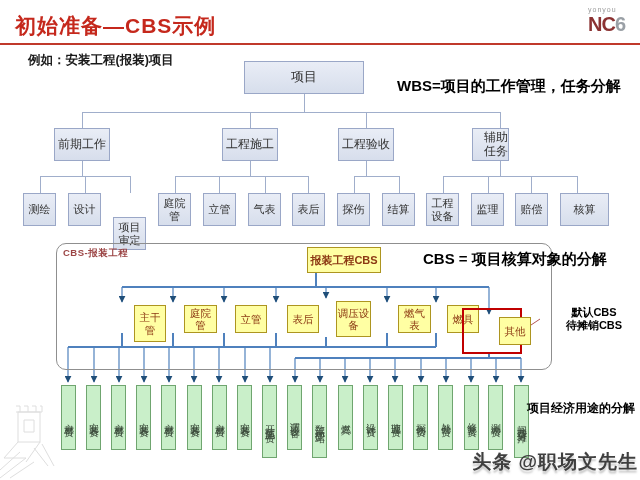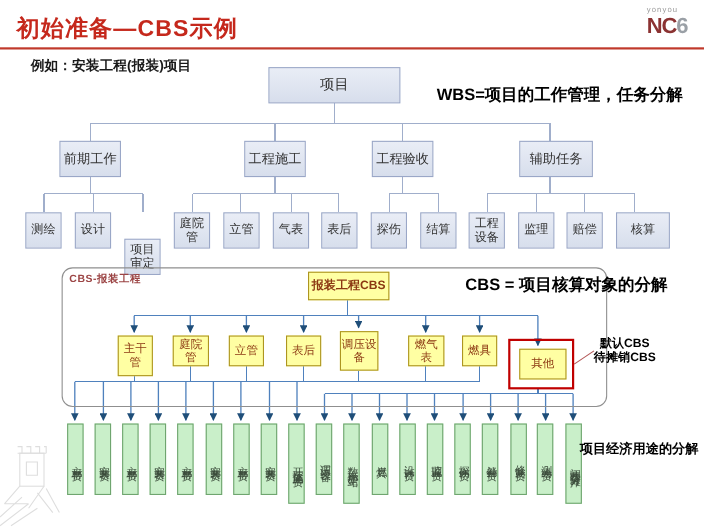--- a/index.html
+++ b/index.html
@@ -19,27 +19,27 @@
   .cbs-note{left:423px;top:250px;font-size:15px;font-weight:bold;color:#000;text-align:center;}
   
   .tbox{display:flex;align-items:center;justify-content:center;text-align:center;
         background:linear-gradient(#e9edf6,#d7deec);border:1px solid #9aa7c7;
         color:#333;font-size:11px;line-height:1.15;box-sizing:border-box;}
   .root{font-size:13px;}
   .lvl2{font-size:12px;}
   
   .ybox{display:flex;align-items:center;justify-content:center;text-align:center;
         background:#ffffa3;border:1px solid #ad9520;color:#8c3913;
-        font-size:10.5px;line-height:1.15;box-sizing:border-box;}
+        font-size:10.5px;line-height:1.15;box-sizing:border-box;margin-left:27px;}
   .yroot{font-weight:bold;font-size:11px;}
   .redbox{border:2px solid #c00000;background:transparent;box-sizing:border-box;}
   .cbs-frame{left:56px;top:243px;width:496px;height:127px;border:1.4px solid #8f8f8f;
              border-radius:10px;box-sizing:border-box;}
   .cbs-frame-label{left:63px;top:247px;font-size:9.5px;font-weight:bold;color:#9c4545;letter-spacing:.5px;}
-  .hl-note{left:530px;top:306px;width:76px;text-align:center;font-size:11px;font-weight:bold;
+  .hl-note{left:556px;top:306px;width:76px;text-align:center;font-size:11px;font-weight:bold;
            color:#000;line-height:1.2;}
   
   .gbox{display:flex;align-items:center;justify-content:center;
         background:#c9efc9;border:1px solid #6fa56f;color:#3a4a3a;
         font-size:10px;line-height:1;box-sizing:border-box;
         writing-mode:vertical-rl;letter-spacing:2px;text-align:center;}
   .el-note{left:524px;top:401px;width:114px;text-align:center;font-size:12px;
            font-weight:bold;color:#000;line-height:1.2;}
   .watermark{right:2px;bottom:5px;font-size:19px;font-weight:bold;color:#3f3f3f;
              letter-spacing:1px;text-shadow:0 3px 2px rgba(150,150,150,.55);}
@@ -114,21 +114,21 @@
   </div>
   <div class="abs rule"></div>
   <div class="abs subtitle">例如：安装工程(报装)项目</div>
 
   <div class="abs wbs-note">WBS=项目的工作管理，任务分解</div>
   <div class="abs tbox lvl2" style="left:54px;top:128px;width:56px;height:33px;">前期工作</div>
 
   <div class="abs tbox root" style="left:244px;top:61px;width:120px;height:33px;">项目</div>
   <div class="abs tbox lvl2" style="left:222px;top:128px;width:56px;height:33px;">工程施工</div>
   <div class="abs tbox lvl2" style="left:338px;top:128px;width:56px;height:33px;">工程验收</div>
-  <div class="abs tbox lvl2" style="left:472px;top:128px;width:67px;height:33px;text-align:right;">辅助任务</div>
+  <div class="abs tbox lvl2" style="left:472px;top:128px;width:37px;height:33px;text-align:right;">辅助任务</div>
 
   <div class="abs tbox" style="left:23px;top:193px;width:33px;height:33px;">测绘</div>
   <div class="abs tbox" style="left:68px;top:193px;width:33px;height:33px;">设计</div>
   <div class="abs tbox" style="left:113px;top:193px;width:33px;height:33px;margin-top:24px;">项目审定</div>
   <div class="abs tbox" style="left:158px;top:193px;width:33px;height:33px;">庭院管</div>
   <div class="abs tbox" style="left:203px;top:193px;width:33px;height:33px;">立管</div>
   <div class="abs tbox" style="left:248px;top:193px;width:33px;height:33px;">气表</div>
   <div class="abs tbox" style="left:292px;top:193px;width:33px;height:33px;">表后</div>
   <div class="abs tbox" style="left:337px;top:193px;width:33px;height:33px;">探伤</div>
   <div class="abs tbox" style="left:382px;top:193px;width:33px;height:33px;">结算</div>
@@ -143,21 +143,21 @@
   <div class="abs ybox yroot" style="left:280px;top:247px;width:74px;height:26px;">报装工程CBS</div>
 
   <div class="abs ybox" style="left:107px;top:305px;width:32px;height:37px;">主干管</div>
   <div class="abs ybox" style="left:157px;top:305px;width:33px;height:28px;">庭院管</div>
   <div class="abs ybox" style="left:208px;top:305px;width:32px;height:28px;">立管</div>
   <div class="abs ybox" style="left:260px;top:305px;width:32px;height:28px;">表后</div>
   <div class="abs ybox" style="left:309px;top:301px;width:35px;height:36px;">调压设备</div>
   <div class="abs ybox" style="left:371px;top:305px;width:33px;height:28px;">燃气表</div>
   <div class="abs ybox" style="left:420px;top:305px;width:32px;height:28px;">燃具</div>
   <div class="abs redbox" style="left:462px;top:308px;width:60px;height:46px;"></div>
-  <div class="abs ybox" style="left:472px;top:317px;width:43px;height:28px;">其他</div>
+  <div class="abs ybox" style="left:472px;top:317px;width:32px;height:28px;">其他</div>
   <div class="abs hl-note">
     <div>默认CBS</div>
     <div>待摊销CBS</div>
   </div>
 
   <div class="abs gbox" style="left:61px;top:385px;width:15px;height:65px;">主材费</div>
   <div class="abs gbox" style="left:86px;top:385px;width:15px;height:65px;">安装费</div>
   <div class="abs gbox" style="left:111px;top:385px;width:15px;height:65px;">主材费</div>
   <div class="abs gbox" style="left:136px;top:385px;width:15px;height:65px;">安装费</div>
   <div class="abs gbox" style="left:161px;top:385px;width:15px;height:65px;">主材费</div>
@@ -173,13 +173,14 @@
   <div class="abs gbox" style="left:413px;top:385px;width:15px;height:65px;">探伤费</div>
   <div class="abs gbox" style="left:438px;top:385px;width:15px;height:65px;">补偿费</div>
   <div class="abs gbox" style="left:464px;top:385px;width:15px;height:65px;">修复费</div>
   <div class="abs gbox" style="left:488px;top:385px;width:15px;height:65px;">测绘费</div>
   <div class="abs gbox" style="left:514px;top:385px;width:15px;height:73px;">间接费分摊</div>
 
   <div class="abs el-note">
     <div>项目经济用途的分解</div>
   </div>
 
+  <div class="abs watermark">头条 @职场文先生</div>
 </div>
 
 </body></html>

